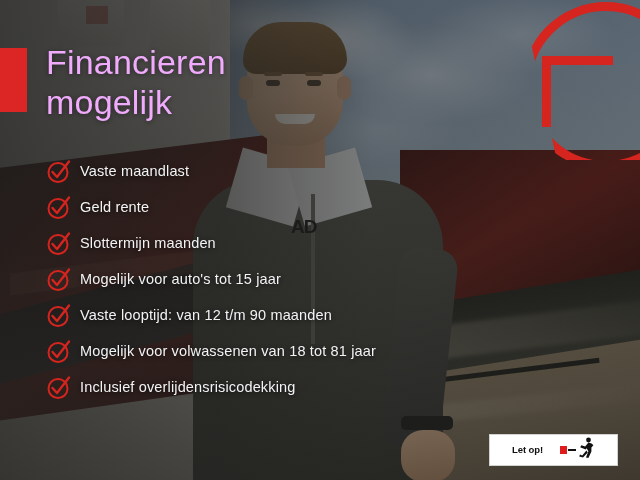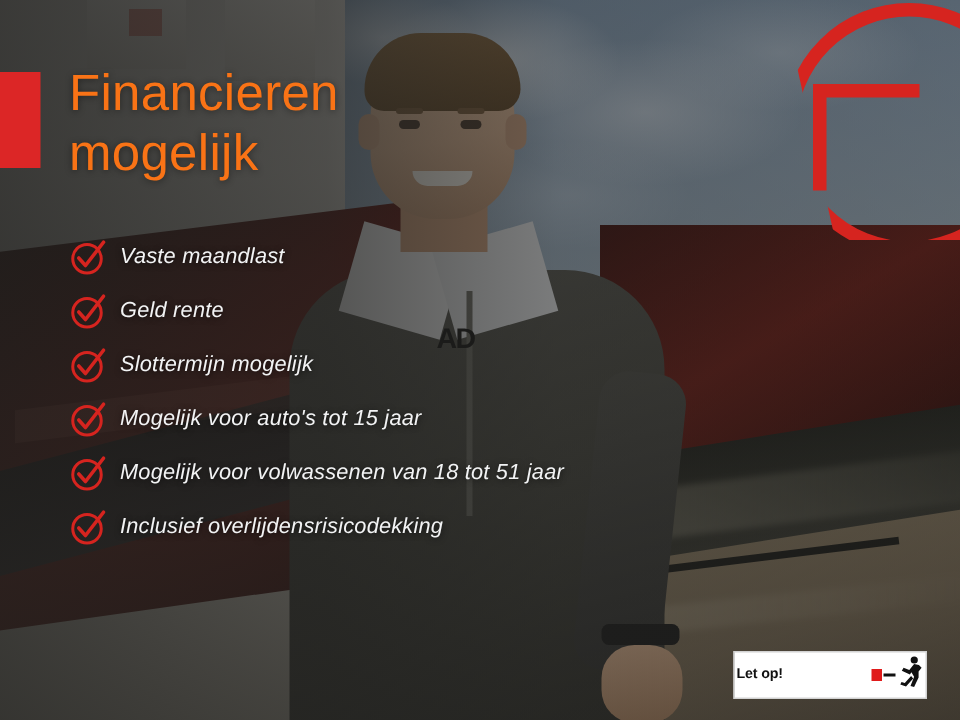--- a/index.html
+++ b/index.html
@@ -207,40 +207,39 @@
   .arrow-v {
     position: absolute; left: 22px; top: 56px;
     width: 62px; height: 62px;
     border-left: 9px solid #d6241f;
     border-top: 9px solid #d6241f;
   }
 
   
   .headline {
     position: absolute; left: 46px; top: 42px;
-    color: #f97316;
+    color: #f0abfc;
     font-size: 34px;
     line-height: 1.19;
     font-weight: 400;
     letter-spacing: .2px;
     text-shadow: 0 1px 5px rgba(0,0,0,.45);
   }
   .headline div { white-space: nowrap; }
 
   
   .features {
     position: absolute; left: 46px; top: 155px;
     width: 420px;
   }
   .feature {
     display: flex;
     align-items: center;
     height: 32px;
     margin-bottom: 4px;
-    font-style: italic;
   }
   .check-icon {
     flex: 0 0 auto;
     width: 26px; height: 26px;
     margin-right: 8px;
     position: relative;
   }
   .feature-label {
     color: #f2f3f4;
     font-size: 14.5px;
@@ -252,21 +251,21 @@
 
   
   .warn-badge {
     position: absolute;
     left: 489px; top: 434px;
     width: 129px; height: 32px;
     background: #ffffff;
     border: 1px solid #d2d2d2;
     display: flex;
     align-items: center;
-    padding: 0 1px;
+    padding: 0 22px;
     box-sizing: border-box;
   }
   .warn-text {
     color: #111;
     font-size: 9.5px;
     font-weight: 700;
     line-height: 1.28;
     font-family: "Liberation Sans", sans-serif;
     letter-spacing: -.1px;
   }
@@ -364,39 +363,48 @@
       </span>
       <span class="feature-label">Geld rente</span>
     </div>
     <div class="feature">
       <span class="check-icon">
         <svg width="26" height="26" viewBox="0 0 26 26">
           <circle cx="12" cy="14.5" r="9.5" fill="none" stroke="#d6241f" stroke-width="2"></circle>
           <path d="M6.5 14 L11 19 L23 3.5" fill="none" stroke="#d6241f" stroke-width="2.4" stroke-linecap="round" stroke-linejoin="round"></path>
         </svg>
       </span>
-      <span class="feature-label">Slottermijn mogelijk</span>
+      <span class="feature-label">Slottermijn maanden</span>
     </div>
     <div class="feature">
       <span class="check-icon">
         <svg width="26" height="26" viewBox="0 0 26 26">
           <circle cx="12" cy="14.5" r="9.5" fill="none" stroke="#d6241f" stroke-width="2"></circle>
           <path d="M6.5 14 L11 19 L23 3.5" fill="none" stroke="#d6241f" stroke-width="2.4" stroke-linecap="round" stroke-linejoin="round"></path>
         </svg>
       </span>
       <span class="feature-label">Mogelijk voor auto's tot 15 jaar</span>
     </div>
     <div class="feature">
       <span class="check-icon">
         <svg width="26" height="26" viewBox="0 0 26 26">
           <circle cx="12" cy="14.5" r="9.5" fill="none" stroke="#d6241f" stroke-width="2"></circle>
           <path d="M6.5 14 L11 19 L23 3.5" fill="none" stroke="#d6241f" stroke-width="2.4" stroke-linecap="round" stroke-linejoin="round"></path>
         </svg>
       </span>
-      <span class="feature-label">Mogelijk voor volwassenen van 18 tot 51 jaar</span>
+      <span class="feature-label">Vaste looptijd: van 12 t/m 90 maanden</span>
+    </div>
+    <div class="feature">
+      <span class="check-icon">
+        <svg width="26" height="26" viewBox="0 0 26 26">
+          <circle cx="12" cy="14.5" r="9.5" fill="none" stroke="#d6241f" stroke-width="2"></circle>
+          <path d="M6.5 14 L11 19 L23 3.5" fill="none" stroke="#d6241f" stroke-width="2.4" stroke-linecap="round" stroke-linejoin="round"></path>
+        </svg>
+      </span>
+      <span class="feature-label">Mogelijk voor volwassenen van 18 tot 81 jaar</span>
     </div>
     <div class="feature">
       <span class="check-icon">
         <svg width="26" height="26" viewBox="0 0 26 26">
           <circle cx="12" cy="14.5" r="9.5" fill="none" stroke="#d6241f" stroke-width="2"></circle>
           <path d="M6.5 14 L11 19 L23 3.5" fill="none" stroke="#d6241f" stroke-width="2.4" stroke-linecap="round" stroke-linejoin="round"></path>
         </svg>
       </span>
       <span class="feature-label">Inclusief overlijdensrisicodekking</span>
     </div>

